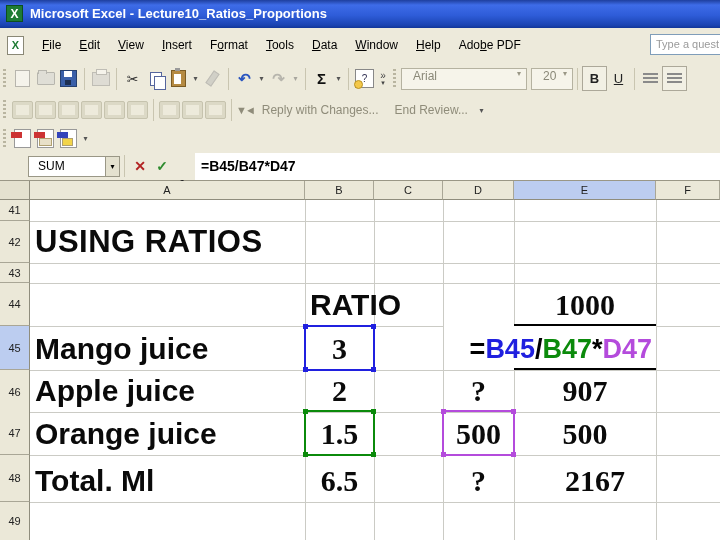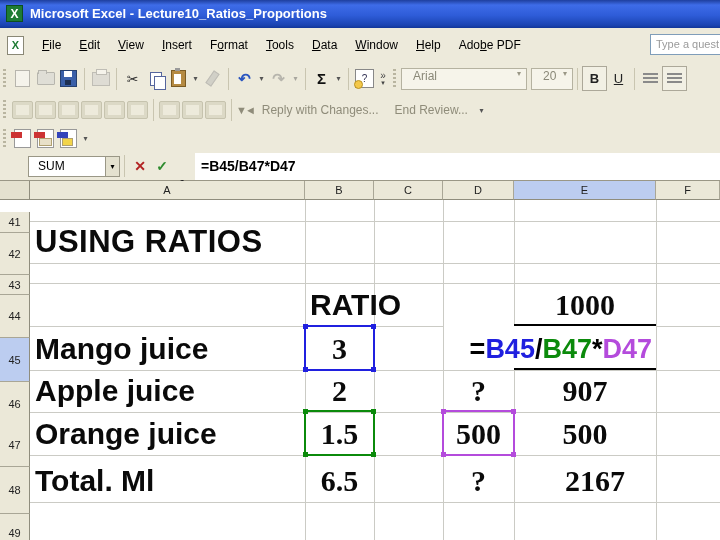--- a/index.html
+++ b/index.html
@@ -95,21 +95,21 @@
       linear-gradient(#CBCBC5,#CBCBC5),linear-gradient(#CBCBC5,#CBCBC5);
     background-repeat:no-repeat;
     background-position:30px 40px,30px 82px,30px 102px,30px 145px,30px 189px,30px 231px,30px 274px,30px 321px,
       305px 19px,374px 19px,443px 19px,514px 19px,656px 19px;
     background-size:690px 1px,690px 1px,690px 1px,690px 1px,690px 1px,690px 1px,690px 1px,690px 1px,
       1px 340px,1px 340px,1px 340px,1px 340px,1px 340px;}
   .colh{position:absolute;top:0;height:19px;background:#EBE8D8;border-right:1px solid #A9A696;border-bottom:1px solid #8F8D7D;
     box-sizing:border-box;font-size:11px;display:flex;align-items:center;justify-content:center;color:#222;}
   .colh.sel,.rowh.sel{background:#BCCDF0;}
   .rowh{position:absolute;left:0;width:30px;background:#EBE8D8;border-right:1px solid #8F8D7D;border-bottom:1px solid #A9A696;
-    box-sizing:border-box;font-size:11px;display:flex;align-items:center;justify-content:center;color:#222;margin-top:12px;}
+    box-sizing:border-box;font-size:11px;display:flex;align-items:center;justify-content:center;color:#222;}
   #corner{position:absolute;left:0;top:0;width:30px;height:19px;background:#E4E1CF;
     border-right:1px solid #8F8D7D;border-bottom:1px solid #8F8D7D;box-sizing:border-box;}
   .cell{position:absolute;display:flex;align-items:flex-end;font-weight:bold;color:#0a0a0a;
     font-size:30px;line-height:1;padding-bottom:6px;box-sizing:border-box;white-space:nowrap;}
   .cell.l{justify-content:flex-start;padding-left:5px;}
   .cell.c{justify-content:center;font-family:Liberation Serif, serif;}
   #cell-a42{font-size:31px;letter-spacing:.5px;}
   .fracbar{position:absolute;left:514px;width:142px;height:2px;background:#000;z-index:6;}
   #formula-overlay{position:absolute;left:444px;top:145px;width:212px;height:44px;background:#fff;z-index:4;
     display:flex;align-items:flex-end;justify-content:flex-end;padding:0 4px 7px 0;box-sizing:border-box;

